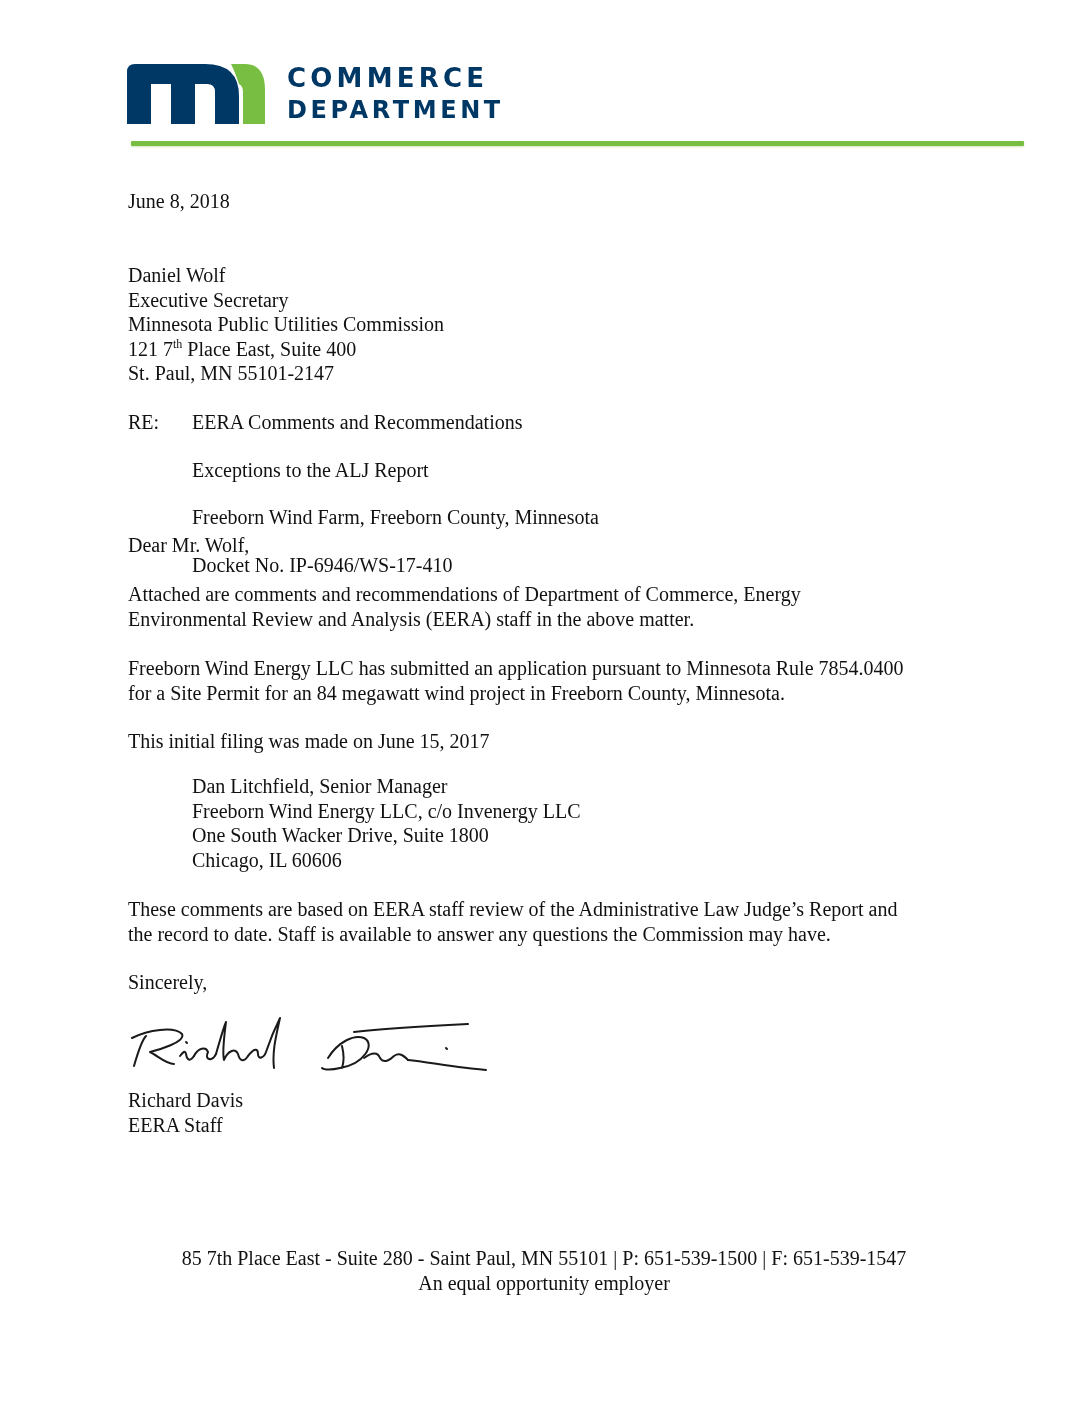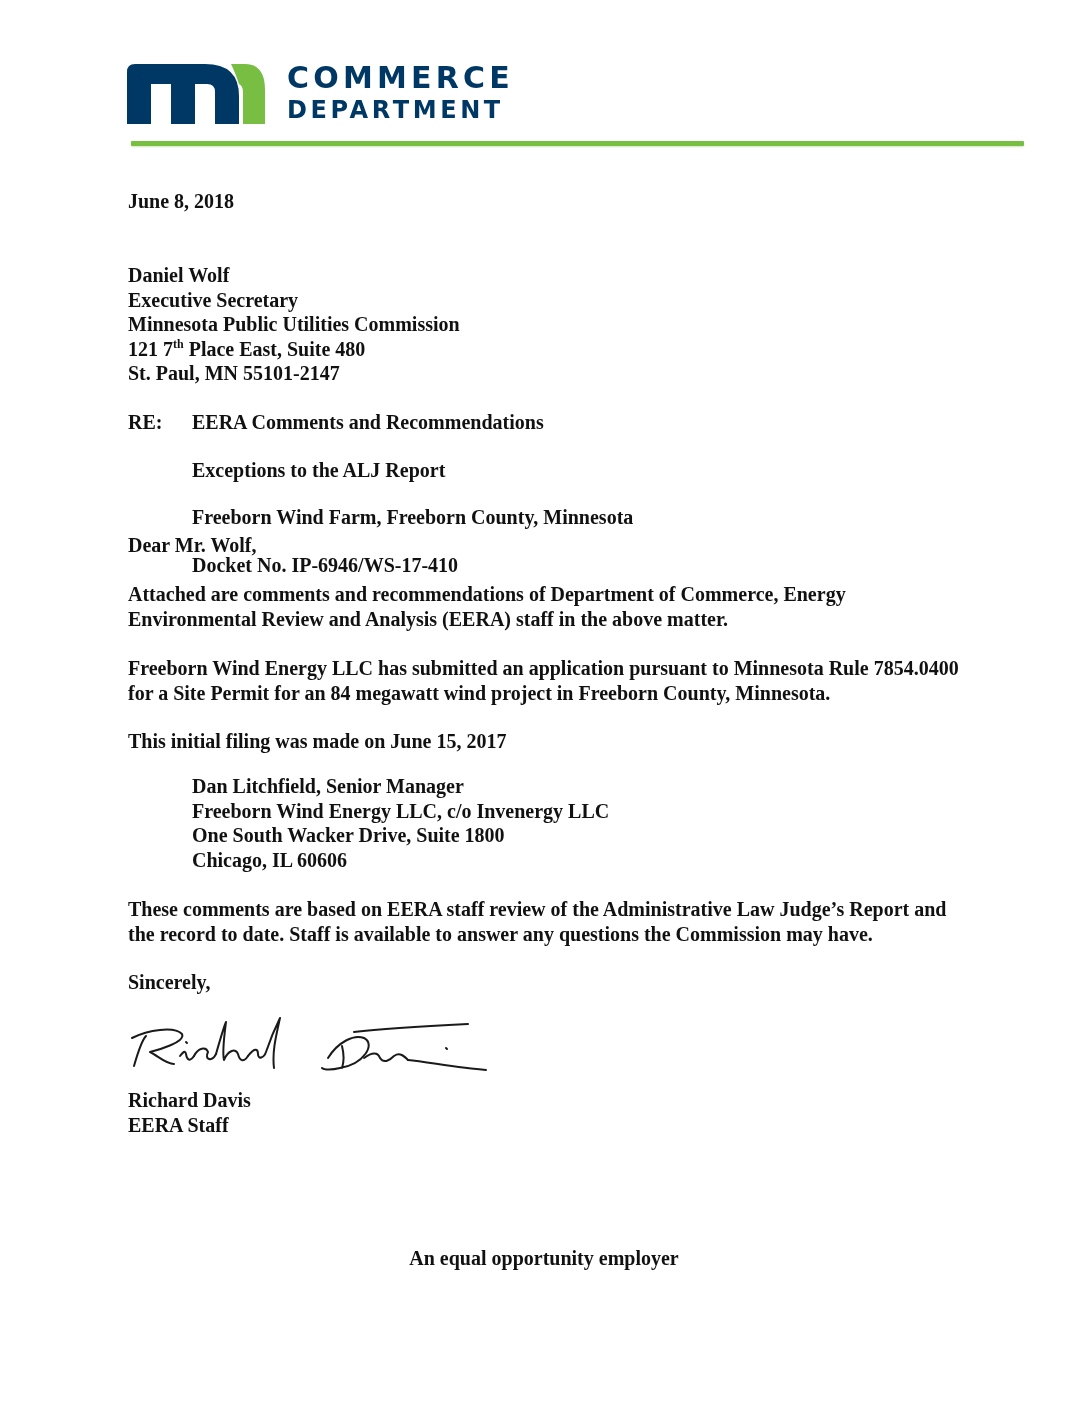--- a/index.html
+++ b/index.html
@@ -1,22 +1,22 @@
 <!DOCTYPE html>
 <html><head>
 <meta charset="utf-8">
 <style>
   html, body { margin: 0; padding: 0; background: #ffffff; }
   body { width: 1088px; height: 1408px; position: relative; overflow: hidden;
          font-family: "Liberation Serif", "DejaVu Serif", serif; color: #111; }
-  .abs { position: absolute; font-weight: bold; }
+  .abs { position: absolute; }
   .logo-mark { left: 127px; top: 62px; width: 140px; height: 62px; }
   .logo-text { left: 287px; top: 62px; font-family: "DejaVu Sans", "Liberation Sans", sans-serif;
                font-weight: bold; color: #003865; letter-spacing: 4.2px; line-height: 32px; }
-  .logo-text .l1 { font-size: 30px; display:block; }
+  .logo-text .l1 { font-size: 26px; display:block; }
   .logo-text .l2 { font-size: 24px; display:block; letter-spacing: 3.6px; }
   .rule { left: 131px; top: 141px; width: 893px; height: 5px; background: #78be43;
           box-shadow: 0 1px 2px rgba(120,190,67,0.35); border-radius: 1px; }
   .txt { font-size: 20px; line-height: 24.5px; white-space: nowrap; }
   .line { display: block; }
   sup { font-size: 12px; line-height: 0; vertical-align: 8px; }
   .re-label { display: inline-block; width: 64px; }
   .indent { padding-left: 64px; margin-top: 23px; }
   .footer { left: 0; width: 1088px; top: 1246px; text-align: center; font-size: 20px; line-height: 24.5px; }
   .sig { left: 128px; top: 1012px; width: 370px; height: 72px; }
@@ -37,21 +37,21 @@
   <span class="l2">DEPARTMENT</span>
 </div>
 <div class="abs rule"></div>
 
 <div class="abs txt" style="left:128px; top:189px;">June 8, 2018</div>
 
 <div class="abs txt" style="left:128px; top:263px;">
   <span class="line">Daniel Wolf</span>
   <span class="line">Executive Secretary</span>
   <span class="line">Minnesota Public Utilities Commission</span>
-  <span class="line"><span>121 7</span><sup>th</sup><span> Place East, Suite 480</span></span>
+  <span class="line"><span>121 7</span><sup>th</sup><span> Place East, Suite 400</span></span>
   <span class="line">St. Paul, MN 55101-2147</span>
 </div>
 
 <div class="abs txt" style="left:128px; top:410px;">
   <span class="line"><span class="re-label">RE:</span><span>EERA Comments and Recommendations</span></span>
   <span class="line indent">Exceptions to the ALJ Report</span>
   <span class="line indent">Freeborn Wind Farm, Freeborn County, Minnesota</span>
   <span class="line indent">Docket No. IP-6946/WS-17-410</span>
 </div>
 
@@ -98,14 +98,15 @@
     <path d="M318 36 l1 1"></path>
   </svg>
 </div>
 
 <div class="abs txt" style="left:128px; top:1088px;">
   <span class="line">Richard Davis</span>
   <span class="line">EERA Staff</span>
 </div>
 
 <div class="abs footer">
+  <span class="line">85 7th Place East - Suite 280 - Saint Paul, MN 55101 | P: 651-539-1500 | F: 651-539-1547</span>
   <span class="line">An equal opportunity employer</span>
 </div>
 
 </body></html>

